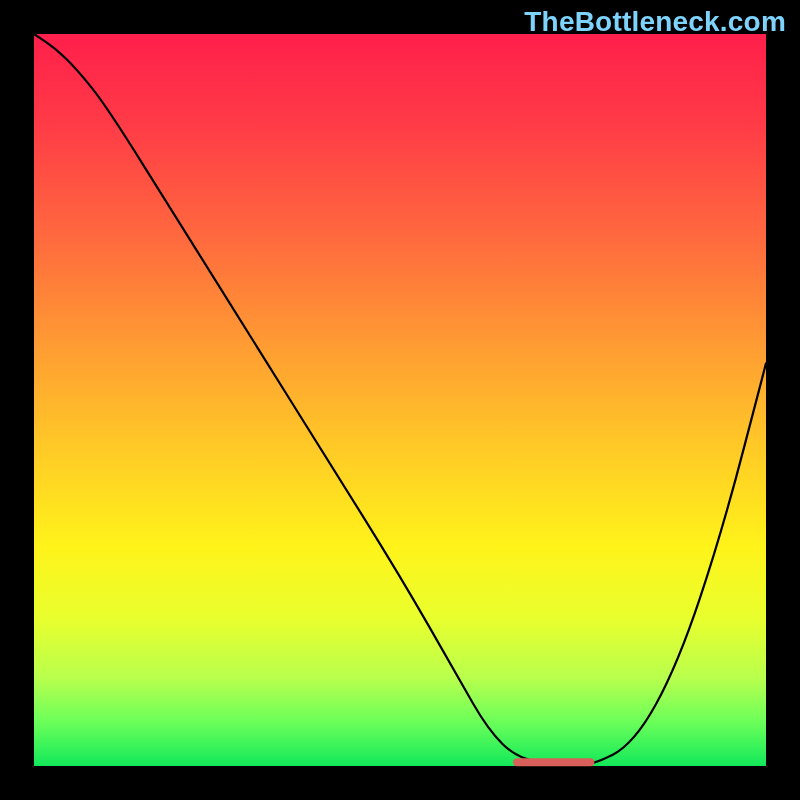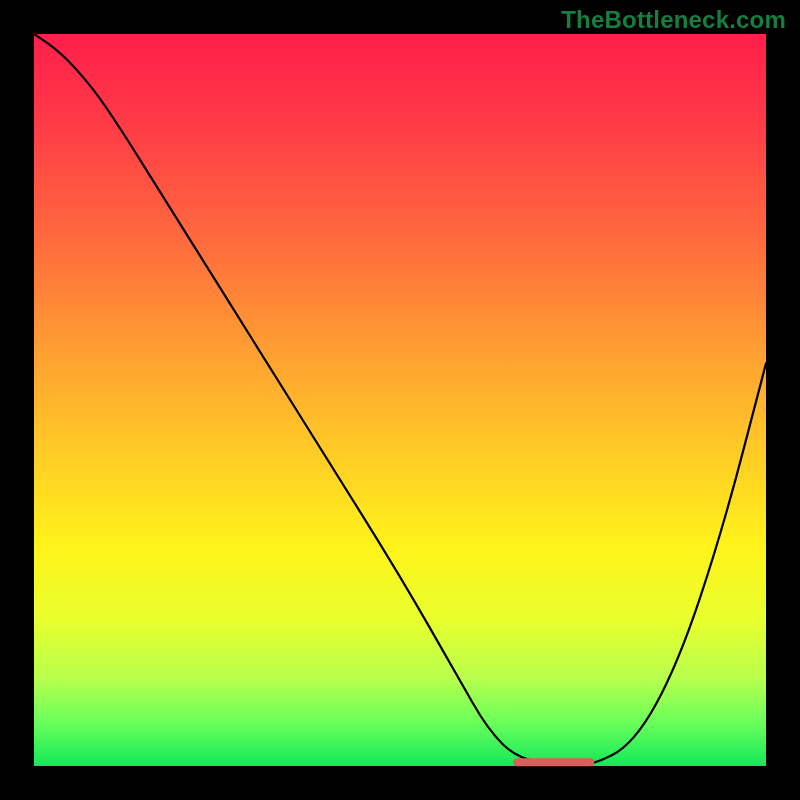--- a/index.html
+++ b/index.html
@@ -37,22 +37,22 @@
       #e8ff2e 80%,
       #b8ff4d 88%,
       #6bff5a 94%,
       #12e85a 100%
     );
   }
   .watermark {
     position: absolute;
     top: 6px;
     right: 14px;
-    color: #15803d;
-    font-size: 24px;
+    color: #7dd3fc;
+    font-size: 28px;
     font-weight: 600;
     letter-spacing: 0.2px;
     pointer-events: none;
     user-select: none;
   }
   svg.curve {
     position: absolute;
     left: 0;
     top: 0;
     width: 732px;

